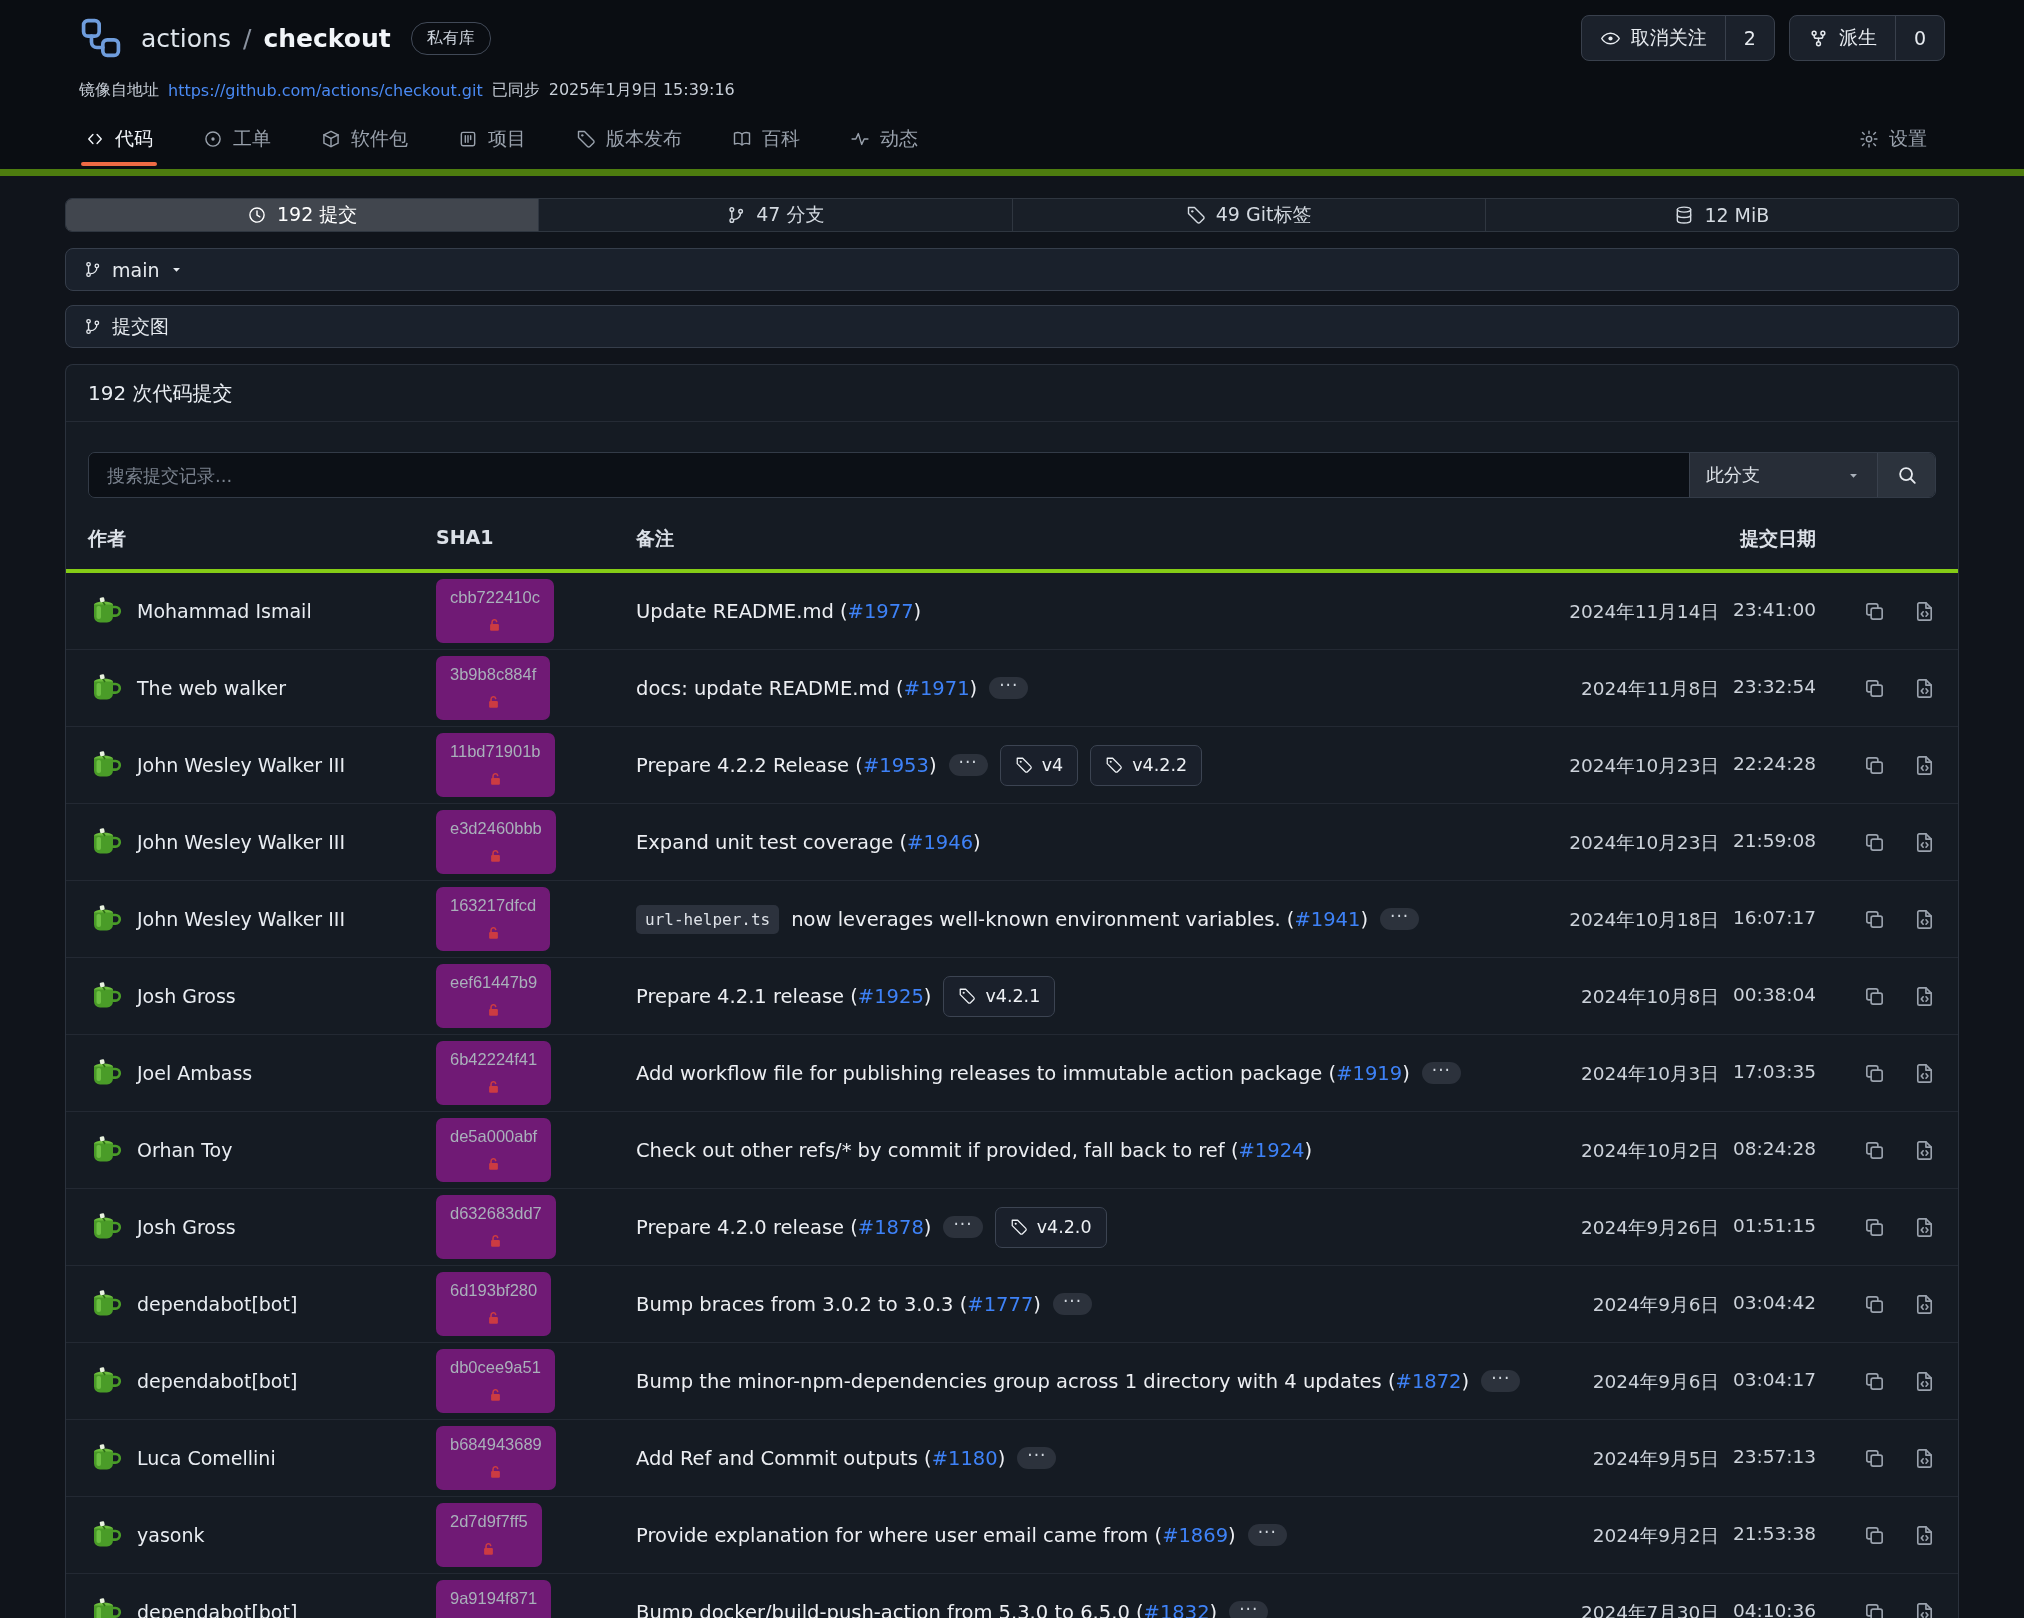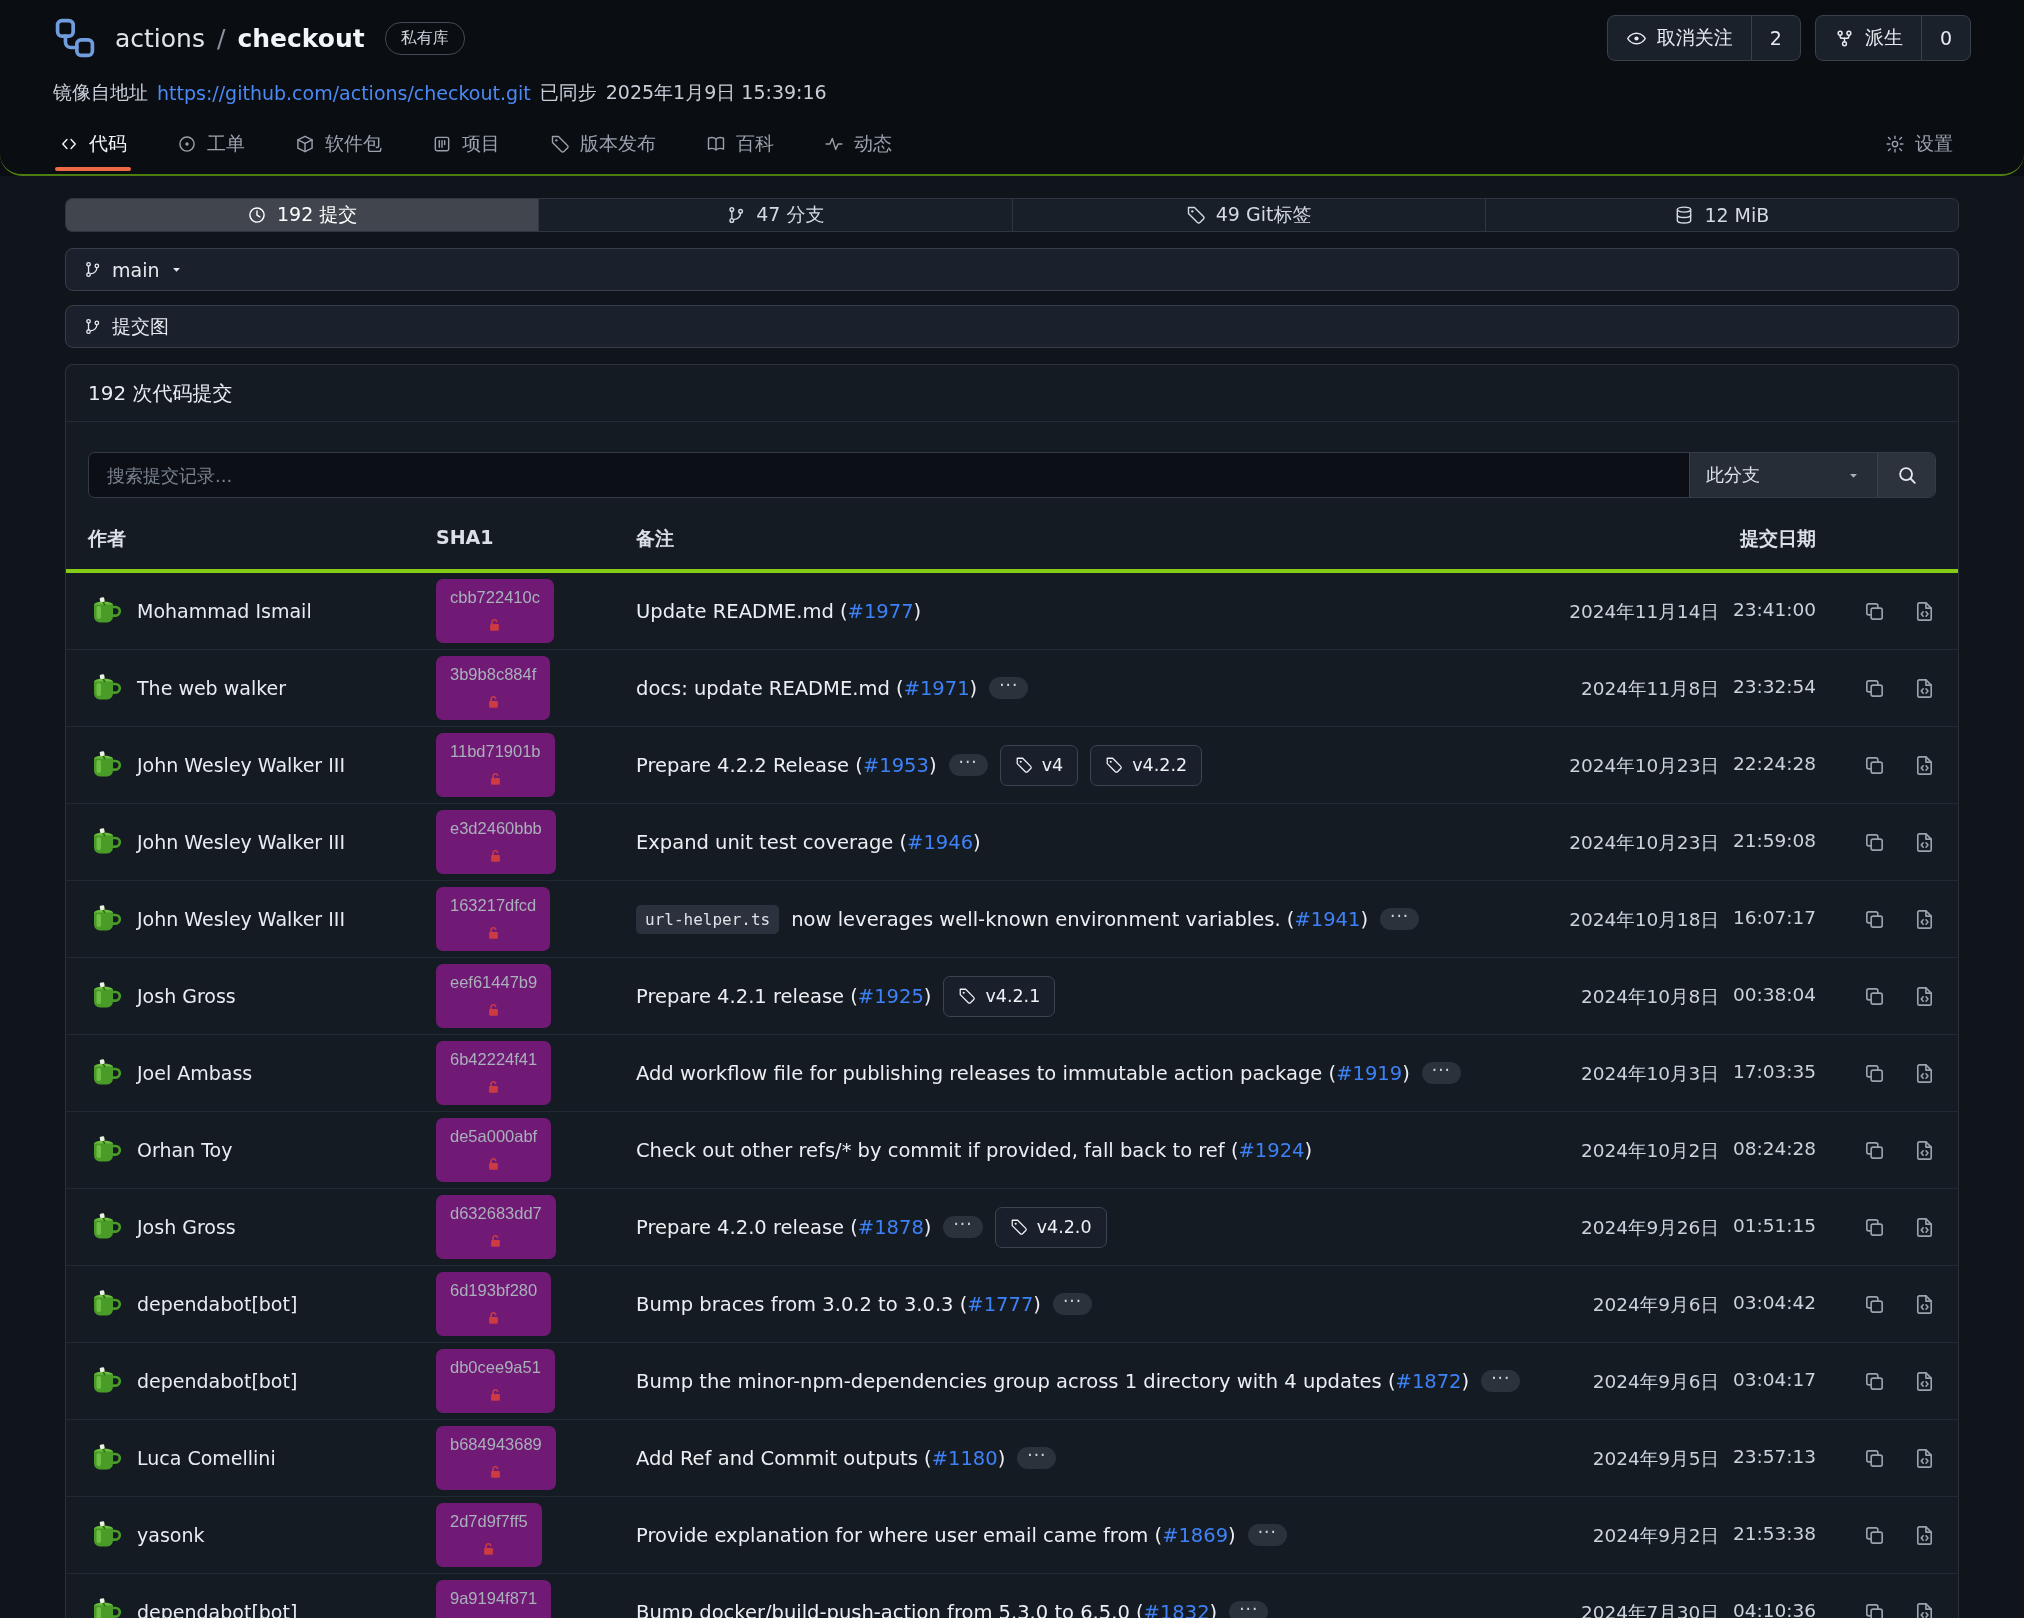--- a/index.html
+++ b/index.html
@@ -5,35 +5,35 @@
   * { box-sizing: border-box; margin: 0; padding: 0; }
   html,body { width:2024px; height:1618px; }
   body {
     font-family: "DejaVu Sans","Liberation Sans",sans-serif;
     background:#0a0d12; color:#e7ebf0; overflow:hidden;
   }
   .app { width:2024px; height:1618px; overflow:hidden; }
   svg.ic { display:block; stroke:currentColor; fill:none; stroke-width:1.7; stroke-linecap:round; stroke-linejoin:round; }
 
   
-  .top { padding:10px 53px 0; background:#0a0d12; border-bottom:2px solid #4d7c0f;border-radius:22px; }
+  .top { padding:10px 79px 0; background:#0a0d12; border-bottom:7px solid #4d7c0f; }
   .hdr-row1 { display:flex; align-items:center; height:56px; }
   .logo { width:44px; height:44px; color:#6f9ddd; margin-right:18px; }
   .repo-title { display:flex; align-items:center; gap:12px; font-size:25px; }
   .repo-owner { color:#dfe5ec; }
   .repo-sep { color:#8b93a0; }
   .repo-name { font-weight:bold; color:#f2f5f9; }
   .badge { font-size:16px; color:#ccd3dc; border:1px solid #414957; border-radius:16px; padding:5px 15px; margin-left:8px; }
   .hdr-actions { margin-left:auto; display:flex; gap:14px; }
   .hbtn { display:flex; align-items:center; height:46px; background:#1b212b; border:1px solid #39404c; border-radius:8px; font-size:19px; color:#e7ebf0; overflow:hidden; cursor:pointer; }
   .hbtn .lab { display:flex; align-items:center; gap:10px; padding:0 18px; }
   .hbtn .cnt { padding:0 18px; border-left:1px solid #39404c; height:100%; display:flex; align-items:center; }
   .hbtn svg { width:21px; height:21px; }
 
-  .mirror-line { margin-top:14px; font-size:19px; color:#c8cfd8; display:flex; gap:9px; align-items:center; }
+  .mirror-line { margin-top:14px; font-size:16px; color:#c8cfd8; display:flex; gap:9px; align-items:center; }
   .mirror-line a { color:#4a8af4; text-decoration:none; }
 
   .tabs { display:flex; align-items:center; margin-top:10px; }
   .tab { position:relative; display:flex; align-items:center; gap:10px; font-size:19px; color:#99a1ac; padding:15px 6px 17px; margin-right:38px; cursor:pointer; }
   .tab svg { width:20px; height:20px; }
   .tab.active { color:#f0f3f7; }
   .tab.active::after { content:""; position:absolute; left:2px; right:2px; bottom:3px; height:4px; background:#ee6a44; border-radius:2px; }
   .tab-settings { margin-left:auto; margin-right:12px; }
 
   

